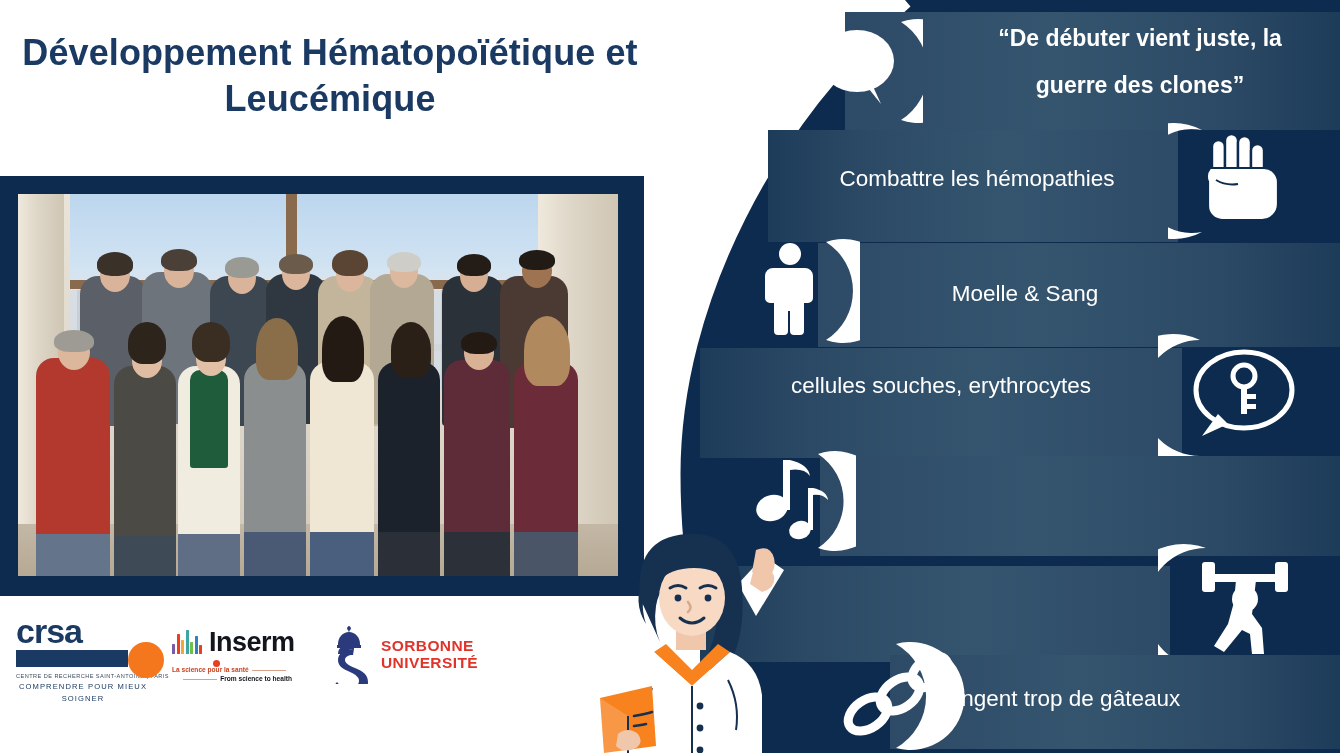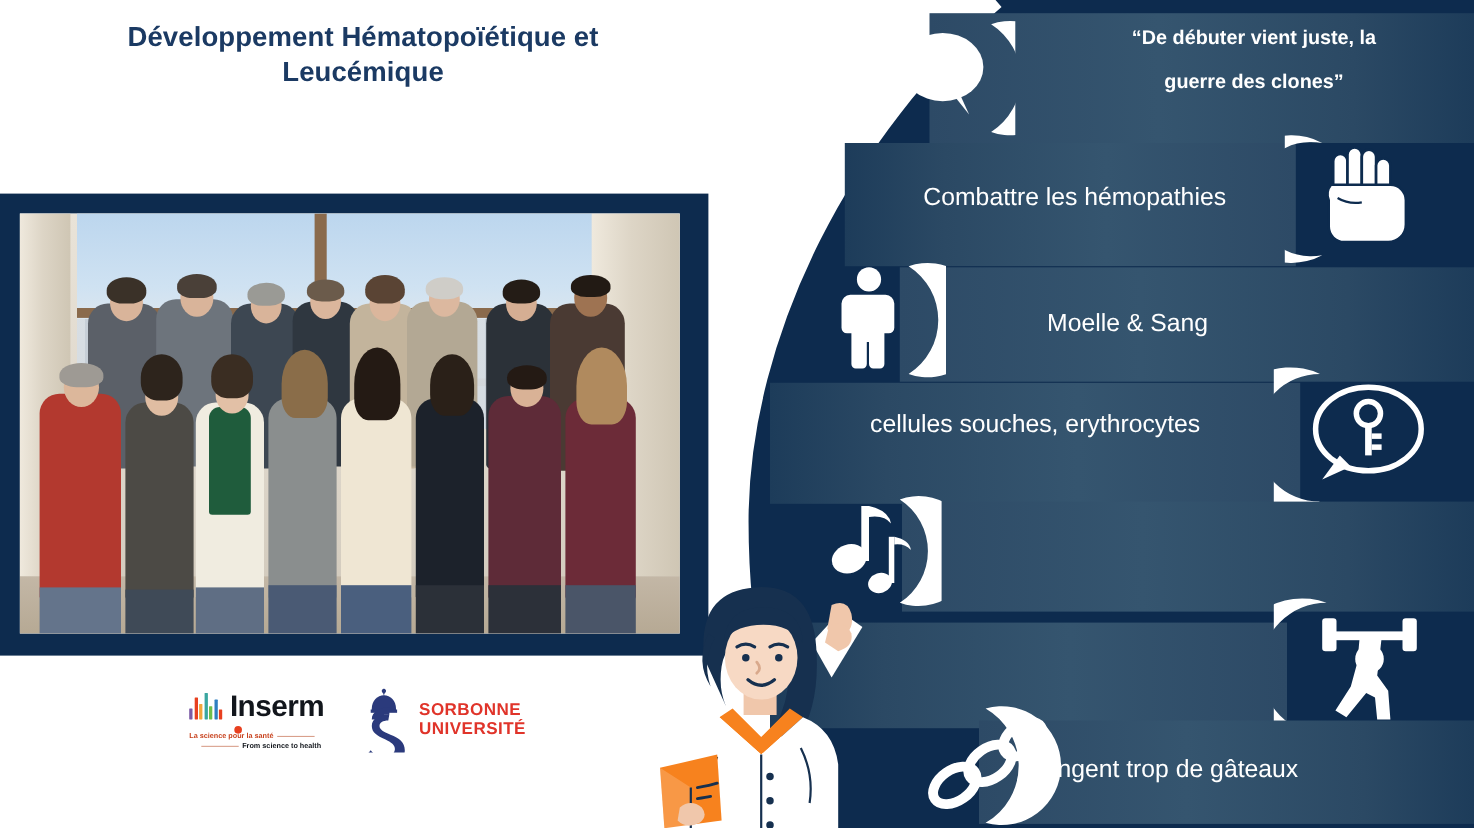--- a/index.html
+++ b/index.html
@@ -2,21 +2,21 @@
 <html><head>
 <meta charset="utf-8">
 <style>
   html,body{margin:0;padding:0;background:#fff;}
   body{font-family:"Liberation Sans","DejaVu Sans",sans-serif;}
   #slide{position:relative;width:1340px;height:753px;overflow:hidden;background:#ffffff;}
 
   
   #left-col{position:absolute;left:0;top:0;width:672px;height:753px;}
   #title-block{position:absolute;left:0;top:18px;width:660px;text-align:center;}
-  #main-title{font-size:25px;font-weight:bold;color:#1b3a63;line-height:1.28;letter-spacing:.1px;}
+  #main-title{font-size:36px;font-weight:bold;color:#1b3a63;line-height:1.28;letter-spacing:.1px;margin-top:12px;}
   #team-title{margin-top:34px;font-size:30px;font-weight:bold;color:#1b3a63;letter-spacing:.1px;}
 
   
   #photo-plate{position:absolute;left:0;top:176px;width:644px;height:420px;background:#0d2b4e;}
   #photo-frame{position:absolute;left:18px;top:194px;width:600px;height:382px;overflow:hidden;background:#cfd9e2;}
 
   
   .ph{position:absolute;}
   #ph-wall{left:0;top:0;width:600px;height:382px;background:
       linear-gradient(180deg,#e9e3d8 0%,#ded7cb 55%,#cfc7b9 100%);}
@@ -57,21 +57,21 @@
 
   
   #right-panel{position:absolute;left:0;top:0;width:1340px;height:753px;pointer-events:none;}
   #right-panel>*{pointer-events:auto;}
 
   .row{position:absolute;display:flex;align-items:center;}
   .band{position:absolute;height:112px;}
   .band-r{background:linear-gradient(90deg,#2d4a66 0%,#35556f 42%,#2b4964 78%,#1d3c5a 100%);}
   .band-l{background:linear-gradient(90deg,#1d3c5a 0%,#2b4964 22%,#35556f 58%,#2d4a66 100%);}
   .rtext{position:absolute;color:#ffffff;font-size:22.5px;line-height:1.42;}
-  .rtext.bold{font-weight:bold;font-size:18px;}
+  .rtext.bold{font-weight:bold;font-size:23px;}
   .icon-wrap{position:absolute;width:118px;height:118px;}
   .icon-wrap svg{display:block;width:118px;height:118px;}
 
   
   #doctor{position:absolute;left:588px;top:520px;width:210px;height:233px;}
 </style>
 </head>
 <body>
 
 <div id="slide">
@@ -179,20 +179,30 @@
       <div style="position:absolute;left:426px;bottom:0;width:66px;height:44px;background:#2c3039;"></div>
 
       <div class="person" style="left:496px;bottom:30px;width:64px;height:184px;background:#6c2b38;"></div>
       <div class="head" style="left:514px;bottom:204px;width:30px;height:34px;background:#e2c0a6;"></div>
       <div class="hair" style="left:506px;bottom:190px;width:46px;height:70px;background:#b08a5e;border-radius:50% 50% 30% 30%;"></div>
       <div style="position:absolute;left:496px;bottom:0;width:64px;height:44px;background:#4a5568;"></div>
     </div>
 
     <div id="logos">
 
+      <div class="logo" id="crsa">
+        <div style="position:relative;">
+          <div id="crsa-word">crsa</div>
+          <div id="crsa-bar"></div>
+          <div id="crsa-dot"></div>
+        </div>
+        <div id="crsa-l1">CENTRE DE RECHERCHE SAINT-ANTOINE | PARIS</div>
+        <div id="crsa-l2">COMPRENDRE  POUR  MIEUX</div>
+        <div id="crsa-l3">SOIGNER</div>
+      </div>
 
       <div class="logo" id="inserm">
         <div id="inserm-row">
           <div id="inserm-bars">
             <i style="height:10px;background:#7b5aa6;"></i>
             <i style="height:20px;background:#e8401f;"></i>
             <i style="height:14px;background:#f2a73b;"></i>
             <i style="height:24px;background:#3aa6a0;"></i>
             <i style="height:12px;background:#6fbf4b;"></i>
             <i style="height:18px;background:#2f7fc1;"></i>

